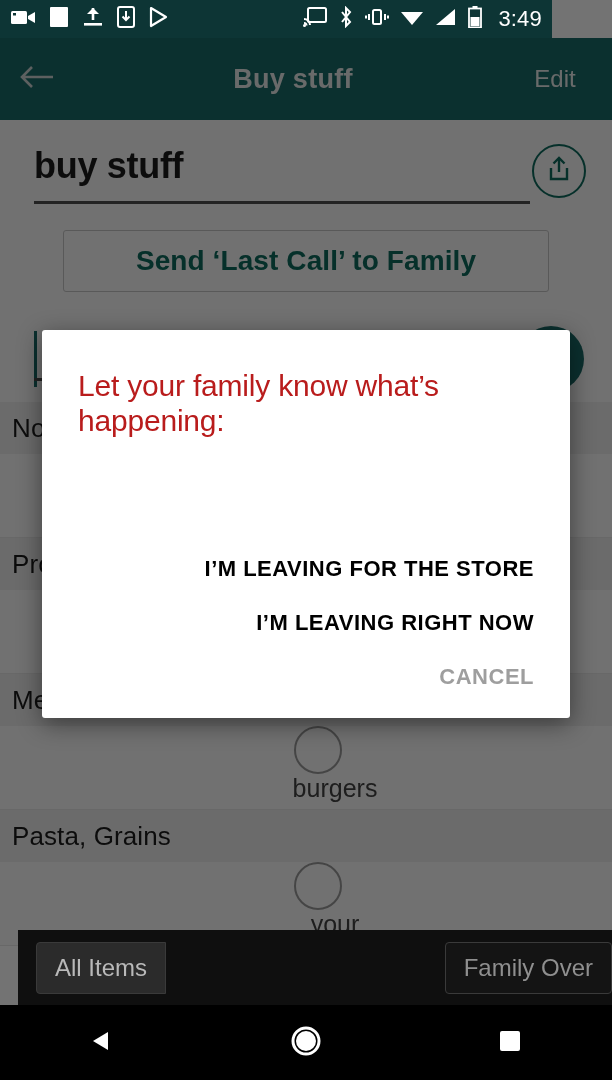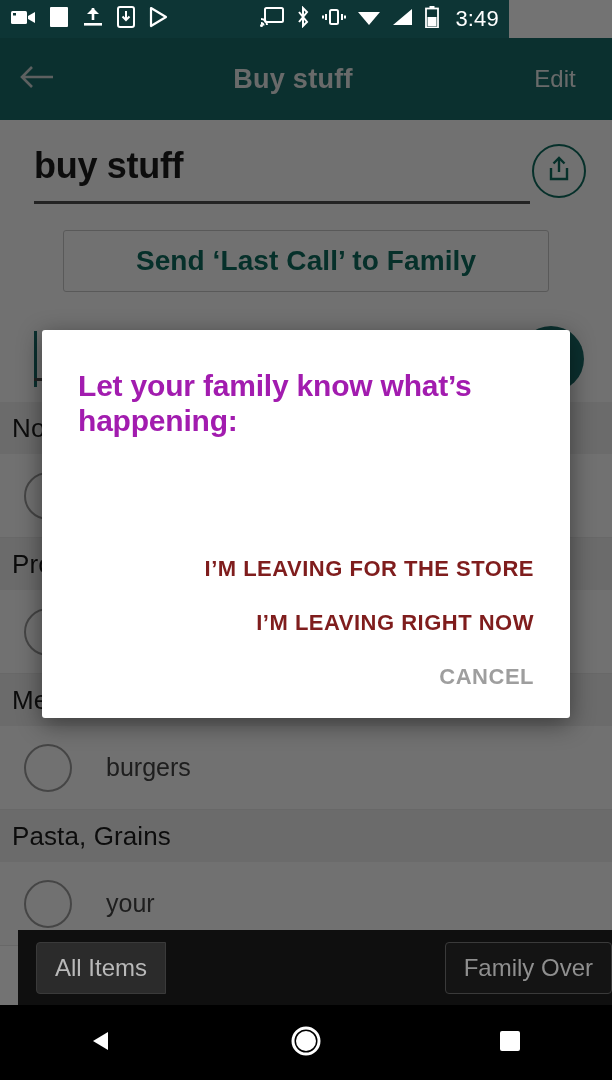--- a/index.html
+++ b/index.html
@@ -17,21 +17,21 @@
     width: 612px;
     height: 1080px;
     background: #ffffff;
     overflow: hidden;
   }
 
   
   #status-bar {
     position: absolute;
     top: 0; left: 0;
-    width: 509px; height: 38px;
+    width: 552px; height: 38px;
     background: #0d3535;
     display: flex;
     align-items: center;
     padding: 0 10px;
     z-index: 60;
     text-align: right;
   }
   .sb-left { display: flex; align-items: center; gap: 13px; }
   .sb-right { display: flex; align-items: center; gap: 11px; margin-left: auto; }
   .sb-icon { display: block; }
@@ -176,20 +176,21 @@
     color: #1c1c1c;
     letter-spacing: 0.1px;
   }
   .list-row {
     height: 84px;
     background: #fafafa;
     display: flex;
     align-items: center;
     padding-left: 24px;
     border-bottom: 1px solid #e6e6e6;
+    flex-direction: column;
   }
   .row-checkbox {
     width: 48px; height: 48px;
     border: 2px solid #9a9a9a;
     border-radius: 50%;
     flex: 0 0 auto;
   }
   .row-label {
     margin-left: 34px;
     font-size: 25px;
@@ -214,39 +215,39 @@
     border-radius: 3px;
     z-index: 40;
     box-shadow: 0 6px 24px rgba(0,0,0,0.45);
     display: flex;
     flex-direction: column;
   }
   #dialog-title {
     padding: 38px 36px 0 36px;
     font-size: 30px;
     line-height: 1.18;
-    font-weight: bold;
-    color: #a21caf;
+    font-weight: normal;
+    color: #b91c1c;
     letter-spacing: -0.2px;
   }
   #dialog-actions {
     margin-top: auto;
     padding: 0 36px 14px 36px;
     display: flex;
     flex-direction: column;
     align-items: flex-end;
   }
   .dialog-action {
     padding: 14px 0 14px 0;
     font-size: 22px;
     font-weight: bold;
     letter-spacing: 0.5px;
     text-align: right;
   }
-  .dialog-action.primary { color: #7f1d1d; }
+  .dialog-action.primary { color: #000000; }
   .dialog-action.neutral { color: #9e9e9e; }
 
   
   #bottom-bar {
     position: absolute;
     left: 18px; top: 930px;
     width: 612px; height: 75px;
     background: #0f0f0f;
     display: flex;
     align-items: center;

